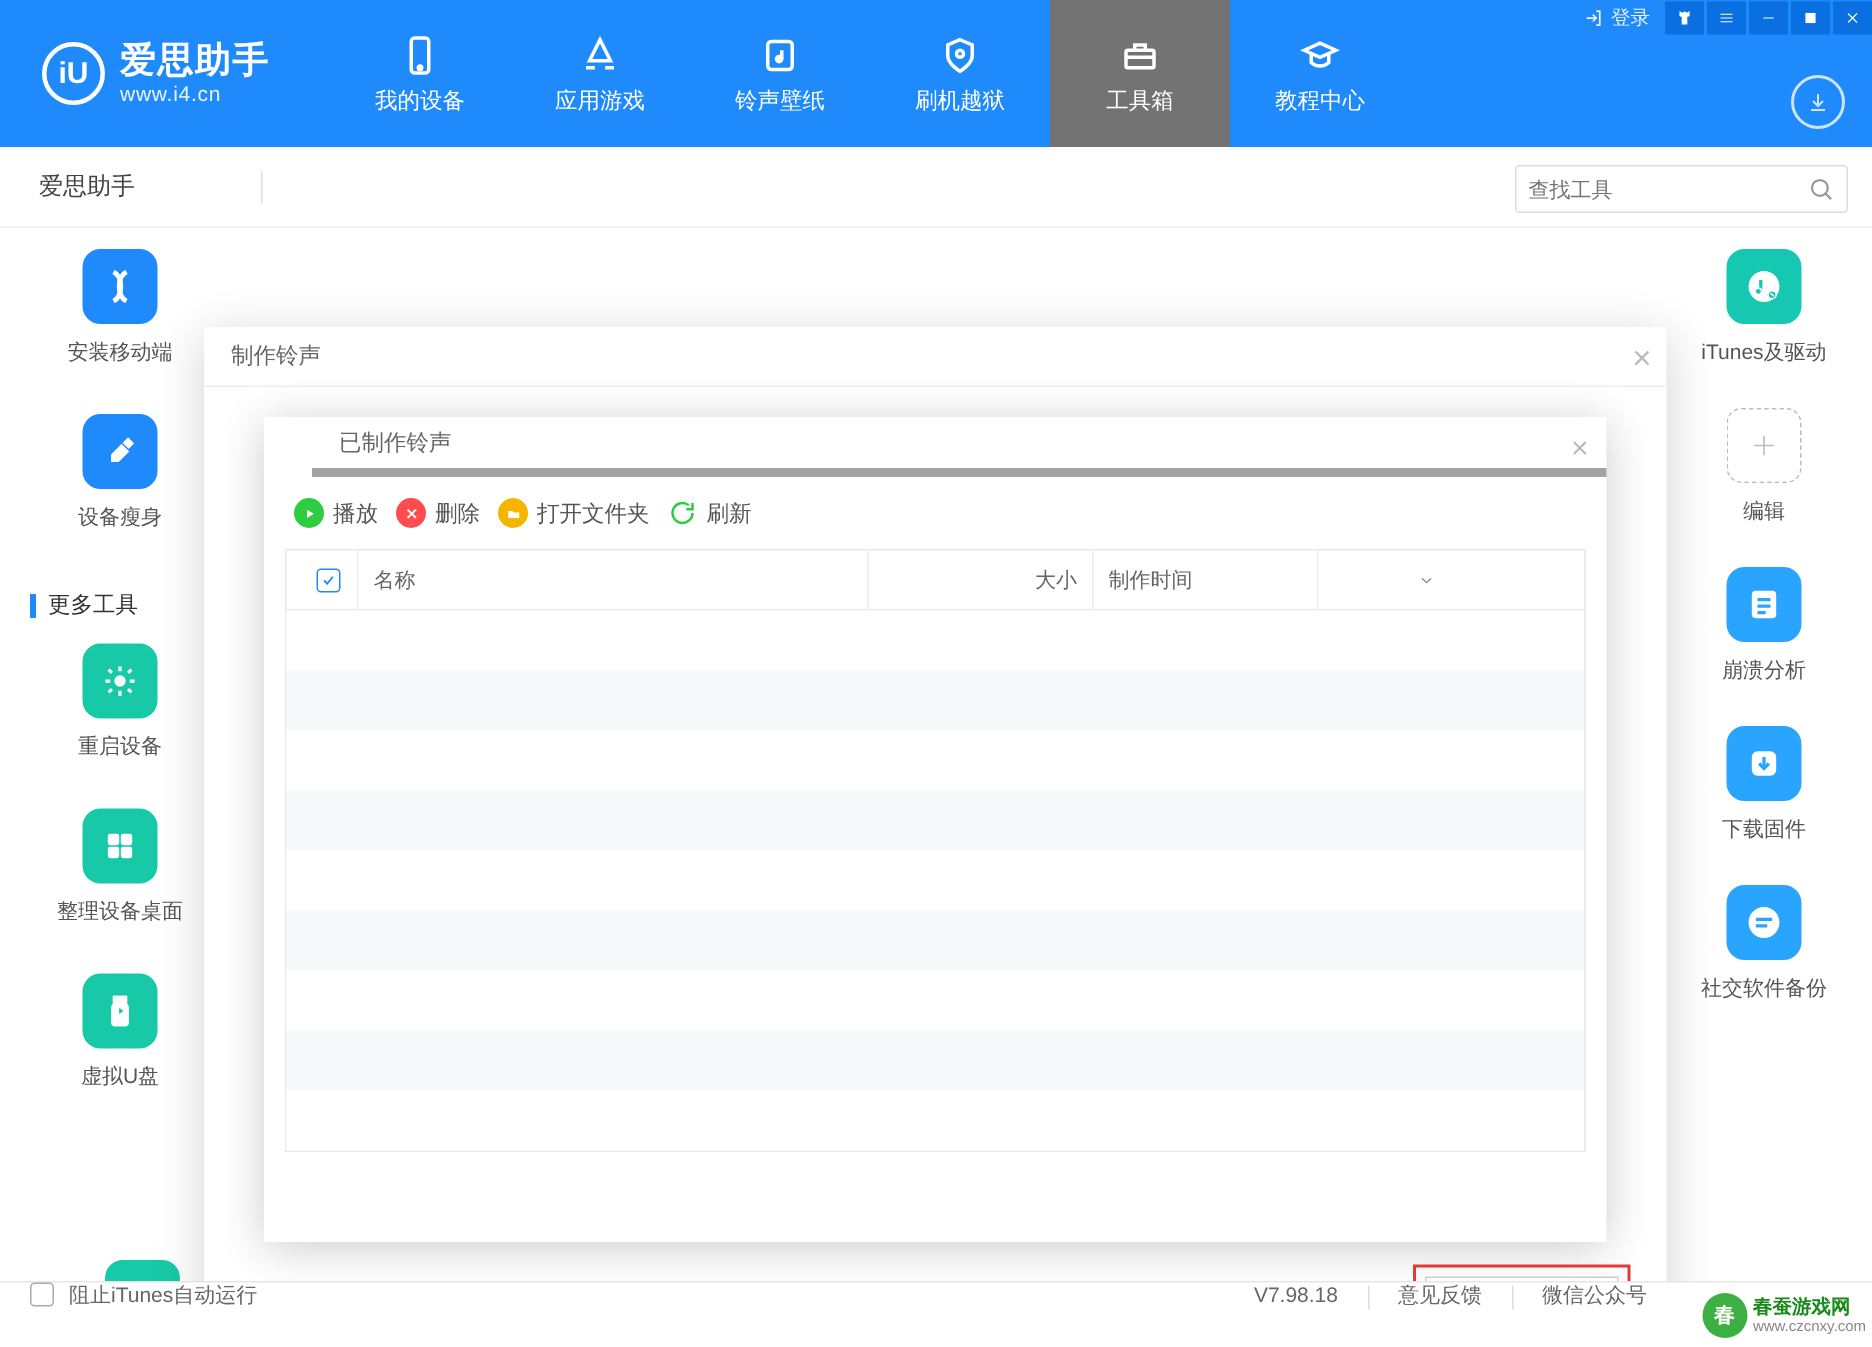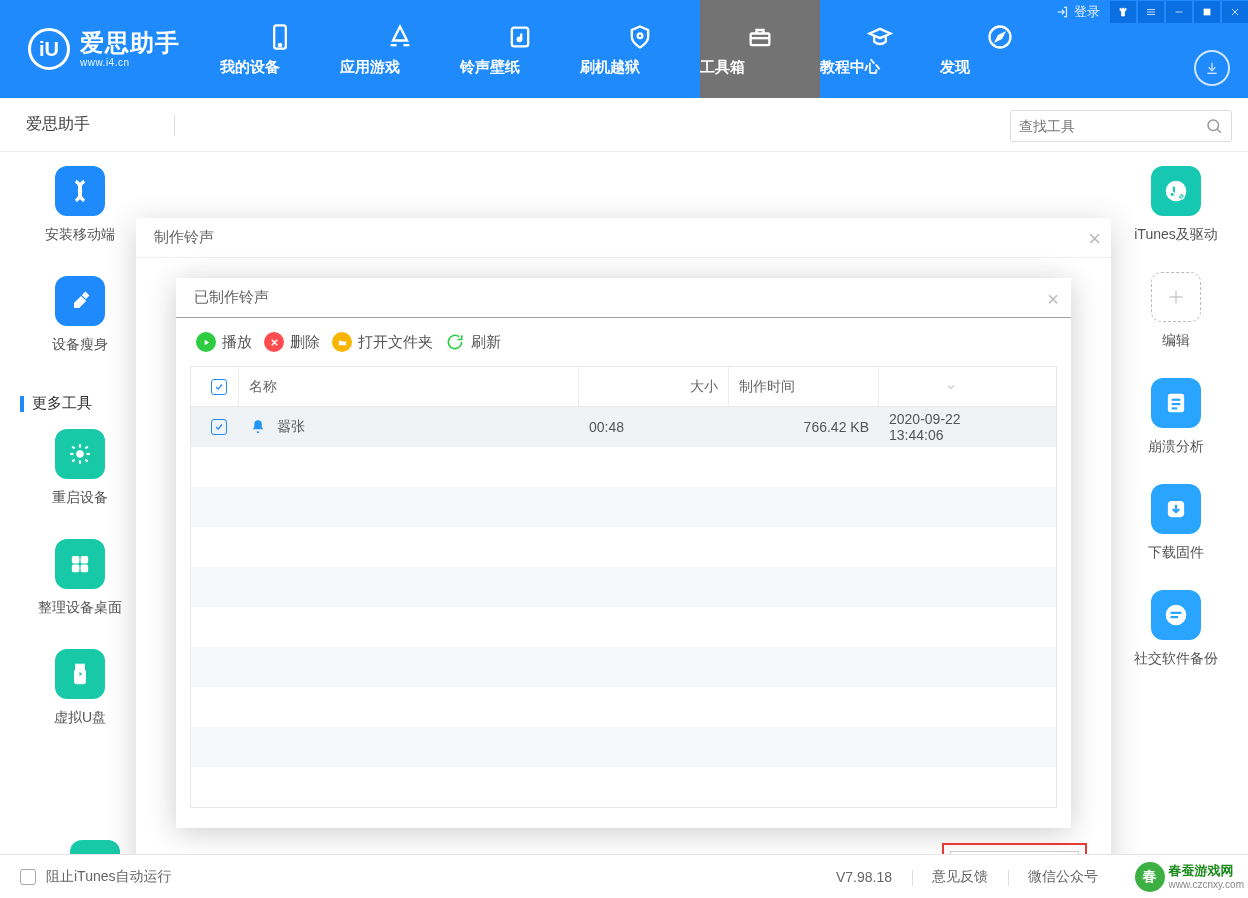--- a/index.html
+++ b/index.html
@@ -3,24 +3,24 @@
 <meta charset="utf-8">
 <style>
   * { margin: 0; padding: 0; box-sizing: border-box; font-family: "Microsoft YaHei", Arial, sans-serif; }
   body { width: 1248px; height: 898px; background: #fff; position: relative; overflow: hidden; }
 
   
   .topbar { height: 98px; background: #1e8afc; color: #fff; display: flex; align-items: stretch; }
   .logo-area { display: flex; align-items: center; padding: 0 24px 0 28px; }
   .logo-badge { width: 42px; height: 42px; border: 3px solid #fff; border-radius: 50%; display: flex; align-items: center; justify-content: center; font-weight: bold; font-size: 20px; margin-right: 10px; color:#fff; }
   .logo-text .t1 { font-size: 24px; font-weight: 600; letter-spacing: 1px; line-height: 1.1; }
-  .logo-text .t2 { font-size: 10px; opacity: .9; letter-spacing: .5px; }
+  .logo-text .t2 { font-size: 14px; opacity: .9; letter-spacing: .5px; }
 
   .nav { display: flex; align-items: stretch; margin-left: 16px; }
-  .nav-item { width: 120px; display: flex; flex-direction: column; justify-content: center; gap: 6px; cursor: pointer; font-weight: bold; }
+  .nav-item { width: 120px; display: flex; flex-direction: column; align-items: center; justify-content: center; gap: 6px; cursor: pointer; }
   .nav-item.active { background: #737373; }
   .nav-item .ni-icon { height: 30px; display: flex; align-items: center; justify-content: center; }
   .nav-item .ni-icon svg { width: 28px; height: 28px; fill: none; stroke: #fff; stroke-width: 2; }
   .nav-item .ni-label { font-size: 15px; }
 
   .top-right { position: absolute; top: 0; right: 0; display: flex; align-items: center; height: 24px; }
   .top-right .login { display: flex; align-items: center; gap: 4px; font-size: 13px; color: #e6f0ff; padding: 0 8px; }
   .win-btn { width: 26px; height: 22px; display: flex; align-items: center; justify-content: center; background: #0a6fe0; margin-left: 2px; cursor: pointer; }
   .win-btn svg { width: 12px; height: 12px; fill: #fff; stroke: #fff; stroke-width: 1.5; }
 
@@ -50,21 +50,21 @@
   .right-col { position: absolute; right: 30px; top: 68px; display: flex; flex-direction: column; gap: 28px; align-items: center; margin-left: 16px; }
   .right-col .tool-item .lab { max-width: 88px; text-align:center; }
 
   
   .overlay { position: absolute; inset: 98px 0 44px 0; background: rgba(255,255,255,0); }
   .modal1 { position: absolute; left: 136px; top: 22px; width: 975px; height: 702px; background: #fff; box-shadow: 0 6px 30px rgba(0,0,0,.18); }
   .modal1-title { height: 40px; display: flex; align-items: center; padding: 0 18px; font-size: 15px; color: #666; border-bottom: 1px solid #eee;}
   .modal1-close { position:absolute; right:10px; top:8px; font-size:22px; color:#bbb; cursor:pointer; }
 
   .modal2 { position: absolute; left: 40px; top: 60px; width: 895px; height: 550px; background: #fff; box-shadow: 0 4px 28px rgba(0,0,0,.2); }
-  .modal2-title { height: 40px; display: flex; align-items: center; padding: 0 18px; font-size: 15px; color: #666; border-bottom: 1px solid #a3a3a3;}
+  .modal2-title { height: 40px; display: flex; align-items: center; padding: 0 18px; font-size: 15px; color: #666; border-bottom: 6px solid #a3a3a3; margin-left: 32px;}
   .modal2-close { position:absolute; right:12px; top:10px; font-size:20px; color:#bbb; cursor:pointer; }
 
   .toolbar { height: 48px; display: flex; align-items: center; gap: 12px; padding: 0 20px; }
   .tbtn { display: flex; align-items: center; gap: 6px; font-size: 15px; color: #555; cursor:pointer;}
   .tbtn .dot { width: 20px; height: 20px; border-radius: 50%; display:flex; align-items:center; justify-content:center;}
   .tbtn.play .dot { background:#2ecc40; }
   .tbtn.del  .dot { background:#ff4d4f; }
   .tbtn.open .dot { background:#f7b500; }
   .tbtn.refresh svg { width:20px; height:20px; fill:none; stroke:#2ecc40; stroke-width:2; }
   .tbtn .dot svg { width:11px; height:11px; fill:#fff; }
@@ -81,21 +81,21 @@
   .row.alt { background:#f6f8fa; }
   .cb { width:16px; height:16px; border:1.5px solid #1e8afc; border-radius:3px; display:flex; align-items:center; justify-content:center; margin-left:10px;}
   .cb svg { width:10px; height:10px; fill:none; stroke:#1e8afc; stroke-width:3; }
   .bell { width:18px; height:18px; fill:#2196f3; margin-right:10px; vertical-align:middle; }
   .sortv { width:12px; height:12px; fill:none; stroke:#888; stroke-width:1.6; }
 
   .import-wrap { position:absolute; right:24px; bottom:20px; border:2px solid #e53935; padding:6px; }
   .import-btn { padding: 10px 26px; border:1px solid #ccc; background:#fff; font-size:15px; color:#444; cursor:pointer; }
 
   
-  .statusbar { position:absolute; bottom:0; left:0; right:0; height:44px; border-top:1px solid #e5e5e5; display:flex; align-items:center; padding:0 20px; font-size:14px; color:#666; background:#fff;}
+  .statusbar { position:absolute; bottom:0; left:0; right:0; height:44px; border-top:1px solid #e5e5e5; display:flex; padding:0 20px; font-size:14px; color:#666; background:#fff;}
   .statusbar .chk { width:16px; height:16px; border:1.5px solid #aaa; border-radius:3px; margin-right:10px;}
   .statusbar .fill { flex:1; }
   .statusbar .s-item { margin-left: 40px; position:relative;}
   .statusbar .s-sep::before { content:""; position:absolute; left:-20px; top:2px; width:1px; height:16px; background:#ddd; }
 
   .watermark { position:absolute; right:4px; bottom:6px; display:flex; align-items:center; gap:4px; font-size:12px; color:#0a0;}
   .watermark .wm-badge { width:30px; height:30px; border-radius:50%; background:#3cb043; display:flex; align-items:center; justify-content:center; color:#fff; font-weight:bold; font-size:14px;}
   .watermark .wm-txt { display:flex; flex-direction:column; line-height:1.1;}
   .watermark .wm-txt .a { color:#1a8a1a; font-weight:600; font-size:13px;}
   .watermark .wm-txt .b { color:#888; font-size:10px; }
@@ -165,29 +165,20 @@
       <span class="ni-label">工具箱</span>
     </div>
     <div class="nav-item">
       <span class="ni-icon">
           <svg viewBox="0 0 24 24">
             <path d="M3 9 L12 5 L21 9 L12 13 Z"></path>
             <path d="M7 11 V16 C7 16 9 18 12 18 C15 18 17 16 17 16 V11"></path>
           </svg>
         </span>
       <span class="ni-label">教程中心</span>
-    </div>
-    <div class="nav-item">
-      <span class="ni-icon">
-          <svg viewBox="0 0 24 24">
-            <circle cx="12" cy="12" r="9"></circle>
-            <path d="M15 9 L13 13 L9 15 L11 11 Z" fill="#fff"></path>
-          </svg>
-        </span>
-      <span class="ni-label">发现</span>
     </div>
   </div>
 
   <div class="top-right">
     <div class="login">
       <svg width="14" height="14" viewBox="0 0 24 24" fill="none" stroke="#e6f0ff" stroke-width="2">
           <path d="M14 4h4v16h-4"></path>
           <path d="M3 12h11"></path>
           <path d="M10 8l4 4-4 4"></path>
         </svg>
@@ -423,37 +414,20 @@
               </div>
             <div>名称</div>
             <div class="right">大小</div>
             <div>制作时间</div>
             <div>
                 <svg class="sortv" viewBox="0 0 24 24">
                   <path d="M6 9l6 6 6-6"></path>
                 </svg>
               </div>
           </div>
-          <div class="row">
-            <div>
-                <span class="cb">
-                  <svg viewBox="0 0 24 24">
-                    <path d="M5 12l5 5 9-11"></path>
-                  </svg>
-                </span>
-              </div>
-            <div><svg class="bell" viewBox="0 0 24 24">
-                  <path d="M12 3a5 5 0 0 0-5 5v4l-2 3h14l-2-3V8a5 5 0 0 0-5-5z"></path>
-                  <path d="M10 18a2 2 0 0 0 4 0"></path>
-                </svg><span>嚣张</span></div>
-            <div>00:48</div>
-            <div class="right">766.42 KB</div>
-            <div>2020-09-22 13:44:06</div>
-            <div></div>
-          </div>
           <div class="row empty">
               <div></div>
               <div></div>
               <div></div>
               <div></div>
               <div></div>
               <div></div>
             </div>
           <div class="row alt">
               <div></div>

